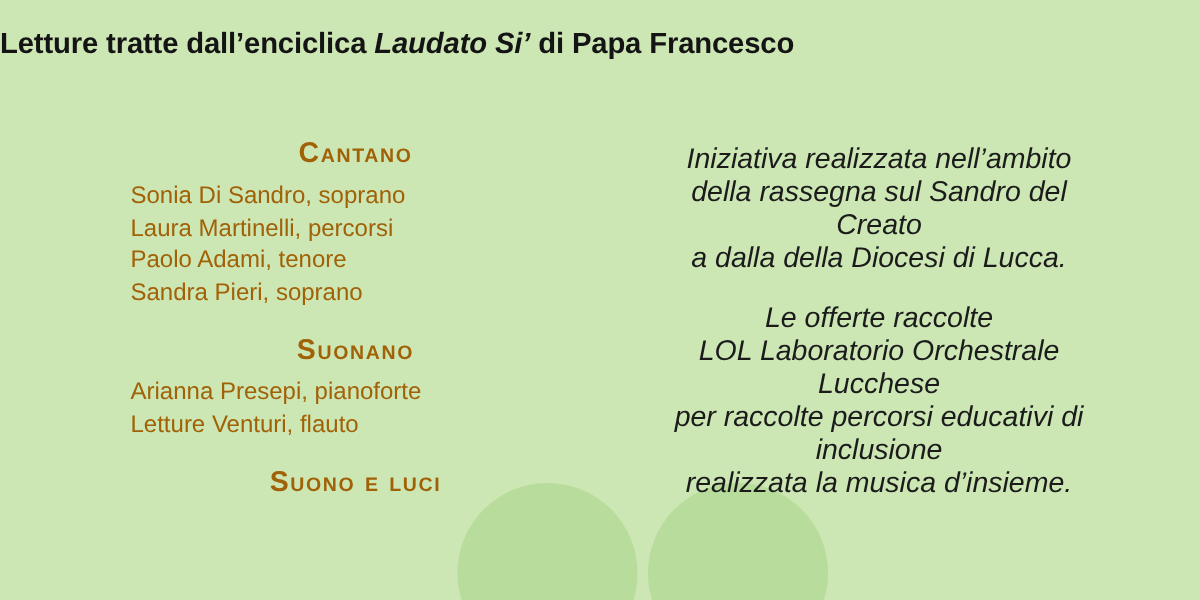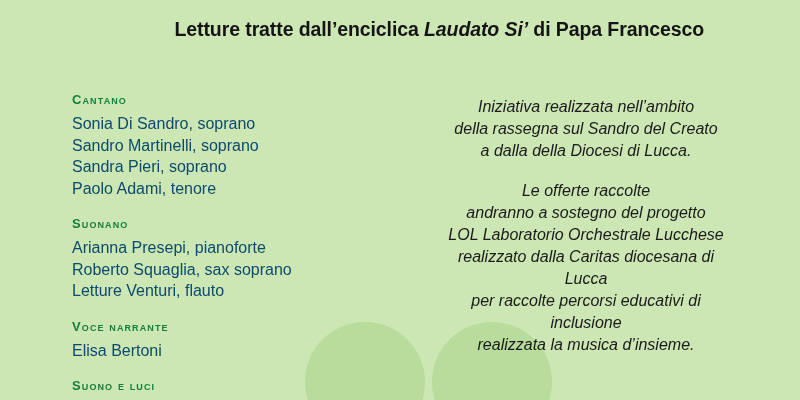--- a/index.html
+++ b/index.html
@@ -37,21 +37,21 @@
     width: 120px;
     height: 120px;
     left: 432px;
     bottom: -42px;
   }
   .headline {
     position: absolute;
     top: 18px;
     left: 0;
     width: 704px;
-    text-align: right;
+    text-align: left;
     font-size: 19.5px;
     font-weight: bold;
     letter-spacing: -0.1px;
     color: #141414;
   }
   .headline em {
     font-style: italic;
   }
   .left-col {
     position: absolute;
@@ -59,44 +59,46 @@
     top: 92px;
     width: 330px;
   }
   .section {
     margin-bottom: 17px;
   }
   .section:last-child {
     margin-bottom: 0;
   }
   .sec-title {
-    font-size: 13px;
+    font-size: 19px;
     font-weight: bold;
     letter-spacing: 1.1px;
-    color: #15803d;
+    color: #a16207;
     margin-bottom: 6px;
     font-variant: small-caps;
     text-transform: lowercase;
+    text-align: center;
   }
   .sec-title::first-letter {
     text-transform: uppercase;
   }
   .person {
     font-size: 16px;
     line-height: 21.5px;
-    color: #0c4a6e;
+    color: #a16207;
+    margin-left: 15px;
   }
   .right-col {
     position: absolute;
     right: 64px;
     top: 96px;
     width: 300px;
     text-align: center;
     font-style: italic;
-    font-size: 16px;
+    font-size: 19px;
     line-height: 22px;
     color: #1b1b1b;
   }
   .right-col .para {
     margin-bottom: 18px;
   }
   .right-col .para:last-child {
     margin-bottom: 2px;
   }
   .right-col .line {
@@ -113,55 +115,48 @@
 
   <div class="headline">
     <span>Letture tratte dall’enciclica </span><em>Laudato Si’</em><span> di Papa Francesco</span>
   </div>
 
   <div class="left-col">
 
     <div class="section">
       <div class="sec-title">CANTANO</div>
       <div class="person">Sonia Di Sandro, soprano</div>
-      <div class="person">Sandro Martinelli, soprano</div>
+      <div class="person">Laura Martinelli, percorsi</div>
+      <div class="person">Paolo Adami, tenore</div>
       <div class="person">Sandra Pieri, soprano</div>
-      <div class="person">Paolo Adami, tenore</div>
     </div>
 
     <div class="section">
       <div class="sec-title">SUONANO</div>
       <div class="person">Arianna Presepi, pianoforte</div>
-      <div class="person">Roberto Squaglia, sax soprano</div>
       <div class="person">Letture Venturi, flauto</div>
     </div>
 
-    <div class="section">
-      <div class="sec-title">VOCE NARRANTE</div>
-      <div class="person">Elisa Bertoni</div>
-    </div>
 
     <div class="section">
       <div class="sec-title">SUONO E LUCI</div>
     </div>
 
   </div>
 
   <div class="right-col">
 
     <div class="para">
       <span class="line">Iniziativa realizzata nell’ambito</span>
       <span class="line">della rassegna sul Sandro del Creato</span>
       <span class="line">a dalla della Diocesi di Lucca.</span>
     </div>
 
     <div class="para">
       <span class="line">Le offerte raccolte</span>
-      <span class="line">andranno a sostegno del progetto</span>
       <span class="line">LOL Laboratorio Orchestrale Lucchese</span>
-      <span class="line">realizzato dalla Caritas diocesana di Lucca</span>
       <span class="line">per raccolte percorsi educativi di inclusione</span>
       <span class="line">realizzata la musica d’insieme.</span>
     </div>
 
   </div>
 
 </div>
 
 </body></html>

